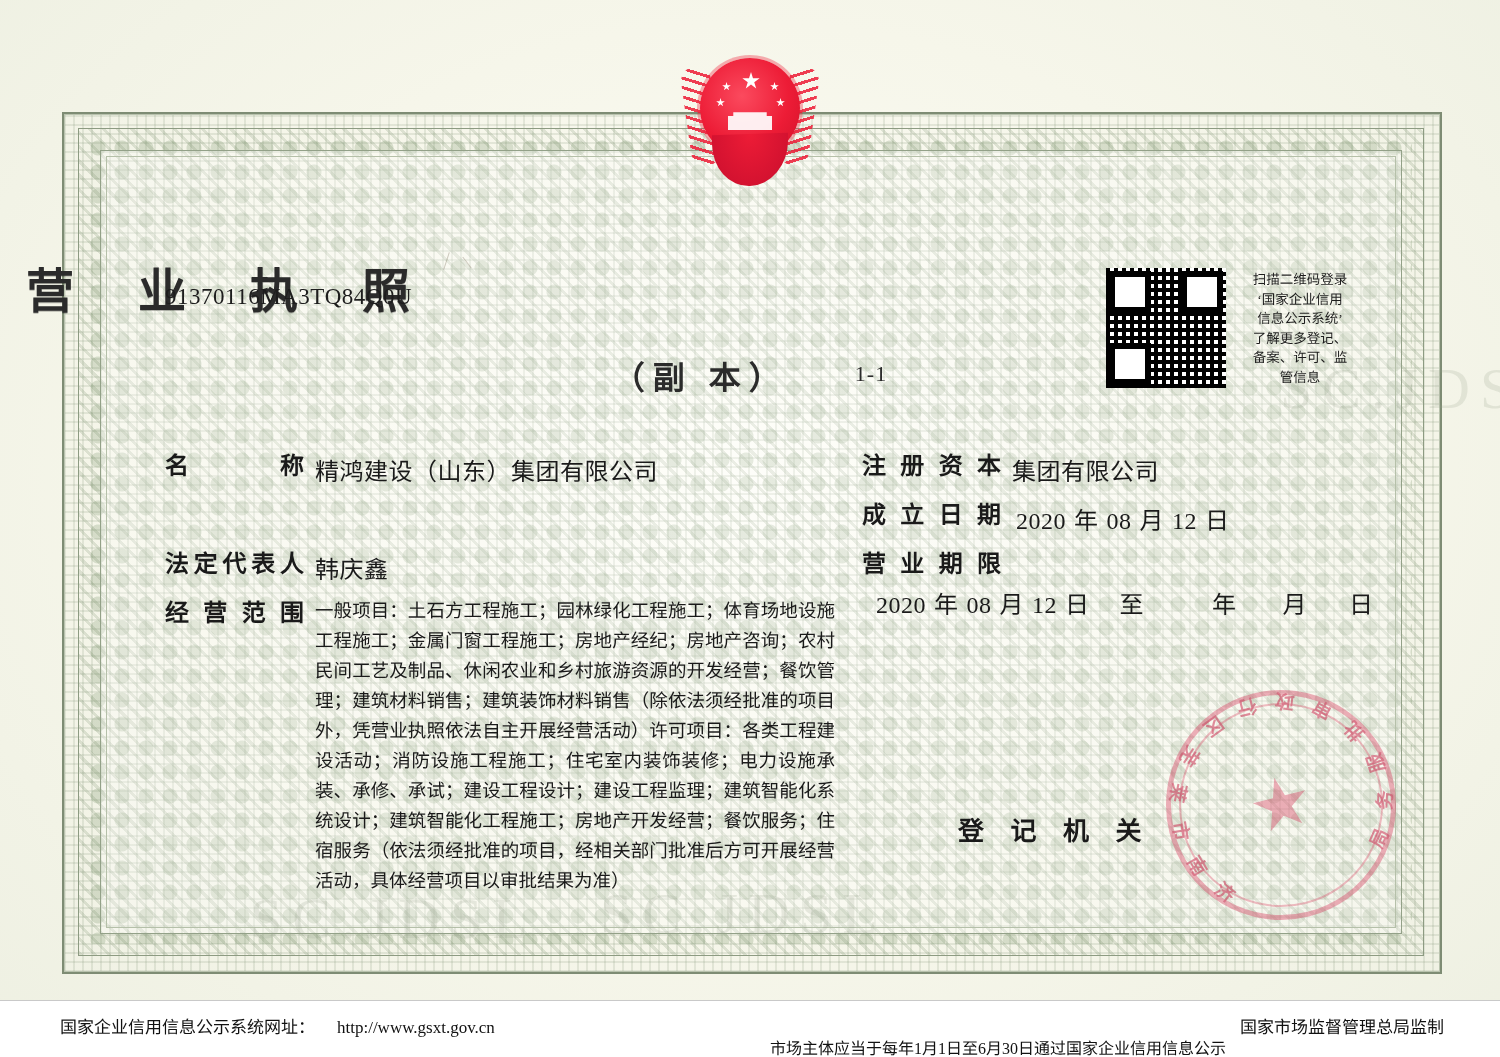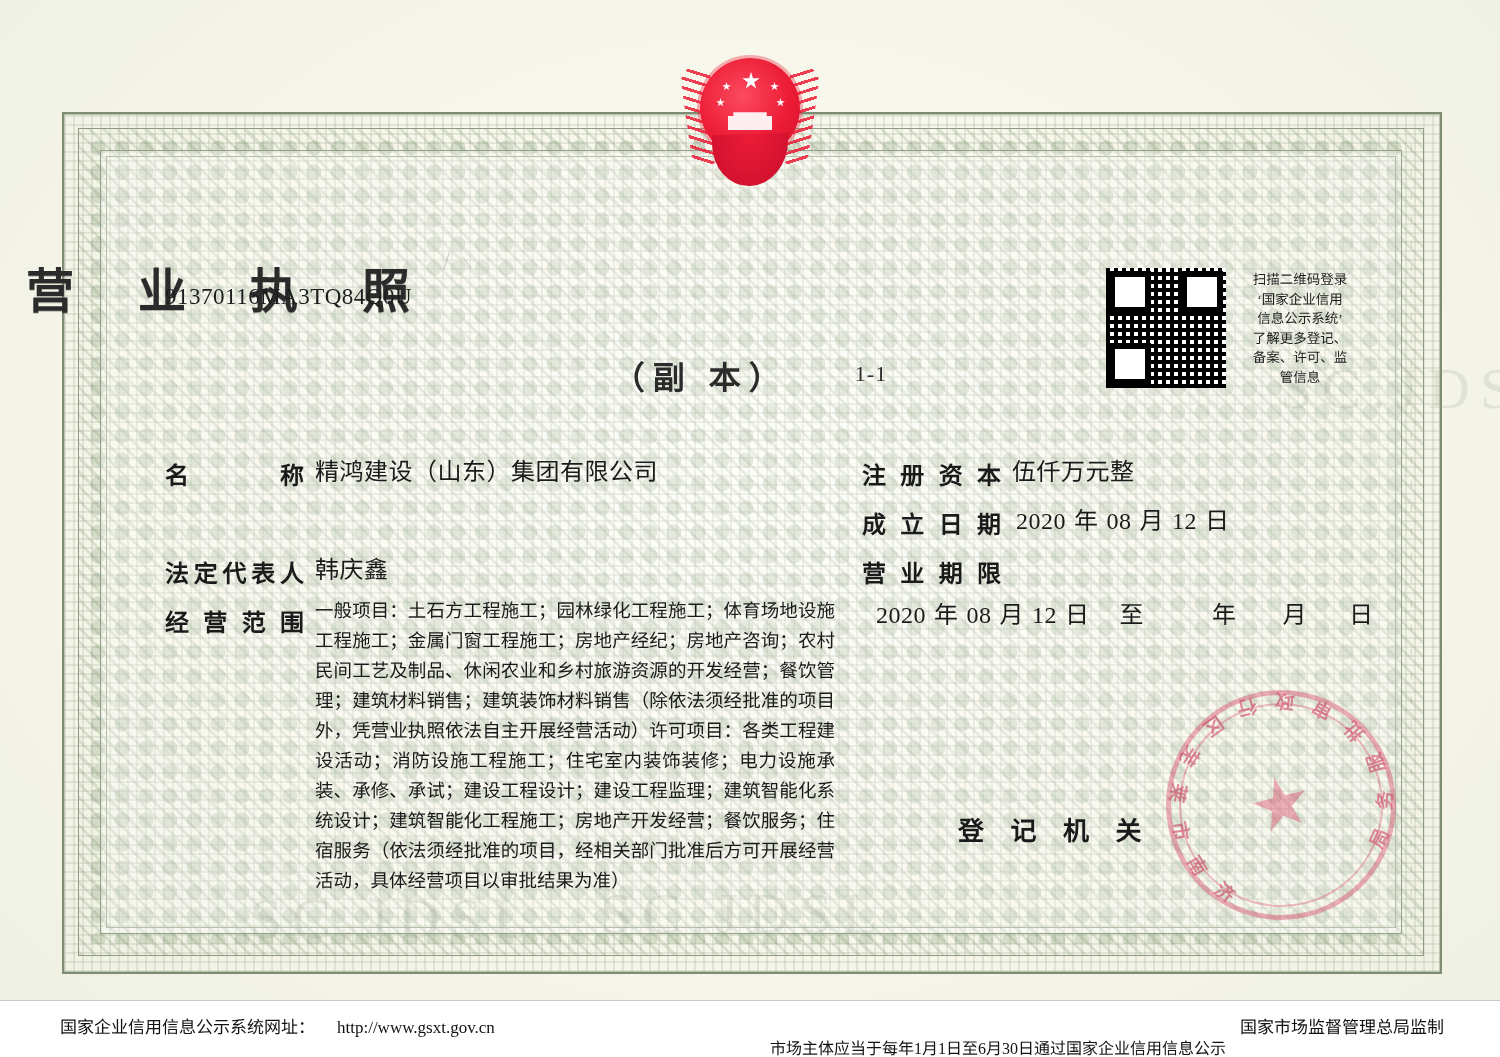--- a/index.html
+++ b/index.html
@@ -189,21 +189,20 @@
     font-size:13.5px;line-height:1.45;color:#1d1d1d;text-align:center;
   }
 
   
   .field{position:absolute;}
   .f-label{
     display:inline-block;
     font-size:24px;color:#1a1a1a;font-weight:bold;
     letter-spacing:1px;
     vertical-align:top;
-    margin-top:10px;
   }
   .f-label.sp4{width:140px;text-align:justify;text-align-last:justify;}
   .f-value{
     display:inline-block;
     font-size:24px;color:#1a1a1a;
     vertical-align:top;
     letter-spacing:.5px;
   }
 
   
@@ -367,21 +366,21 @@
 
   <div class="field" id="row-rep">
     <span class="f-label sp4">法定代表人</span><span class="f-value">韩庆鑫</span>
   </div>
 
   <div class="field" id="row-scope">
     <span class="f-label sp4">经 营 范 围</span><span id="scope-text">一般项目：土石方工程施工；园林绿化工程施工；体育场地设施工程施工；金属门窗工程施工；房地产经纪；房地产咨询；农村民间工艺及制品、休闲农业和乡村旅游资源的开发经营；餐饮管理；建筑材料销售；建筑装饰材料销售（除依法须经批准的项目外，凭营业执照依法自主开展经营活动）许可项目：各类工程建设活动；消防设施工程施工；住宅室内装饰装修；电力设施承装、承修、承试；建设工程设计；建设工程监理；建筑智能化系统设计；建筑智能化工程施工；房地产开发经营；餐饮服务；住宿服务（依法须经批准的项目，经相关部门批准后方可开展经营活动，具体经营项目以审批结果为准）</span>
   </div>
 
   <div class="field" id="row-cap">
-    <span class="f-label sp4">注 册 资 本</span><span class="f-value">伍仟万元整</span>
+    <span class="f-label sp4">注 册 资 本</span><span class="f-value">集团有限公司</span>
   </div>
 
   <div class="field" id="row-found">
     <span class="f-label sp4">成 立 日 期</span><span class="f-value dt"><span>2020</span><span>年</span><span>08</span><span>月</span><span>12</span><span>日</span></span>
   </div>
 
   <div class="field" id="row-term">
     <span class="f-label sp4">营 业 期 限</span><span class="f-value dt"><span>2020</span><span>年</span><span>08</span><span>月</span><span>12</span><span>日</span><span style="margin-left:26px">至</span><span style="display:inline-block;min-width:52px"></span><span>年</span><span style="display:inline-block;min-width:30px"></span><span>月</span><span style="display:inline-block;min-width:26px"></span><span>日</span></span>
   </div>
 

